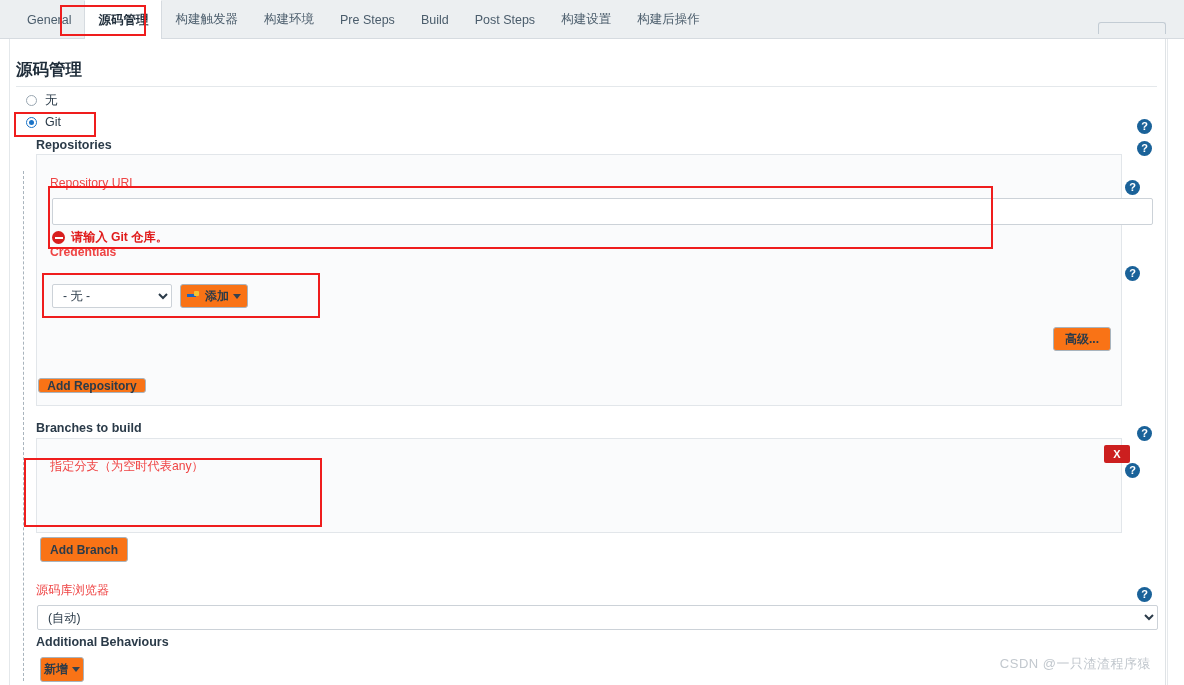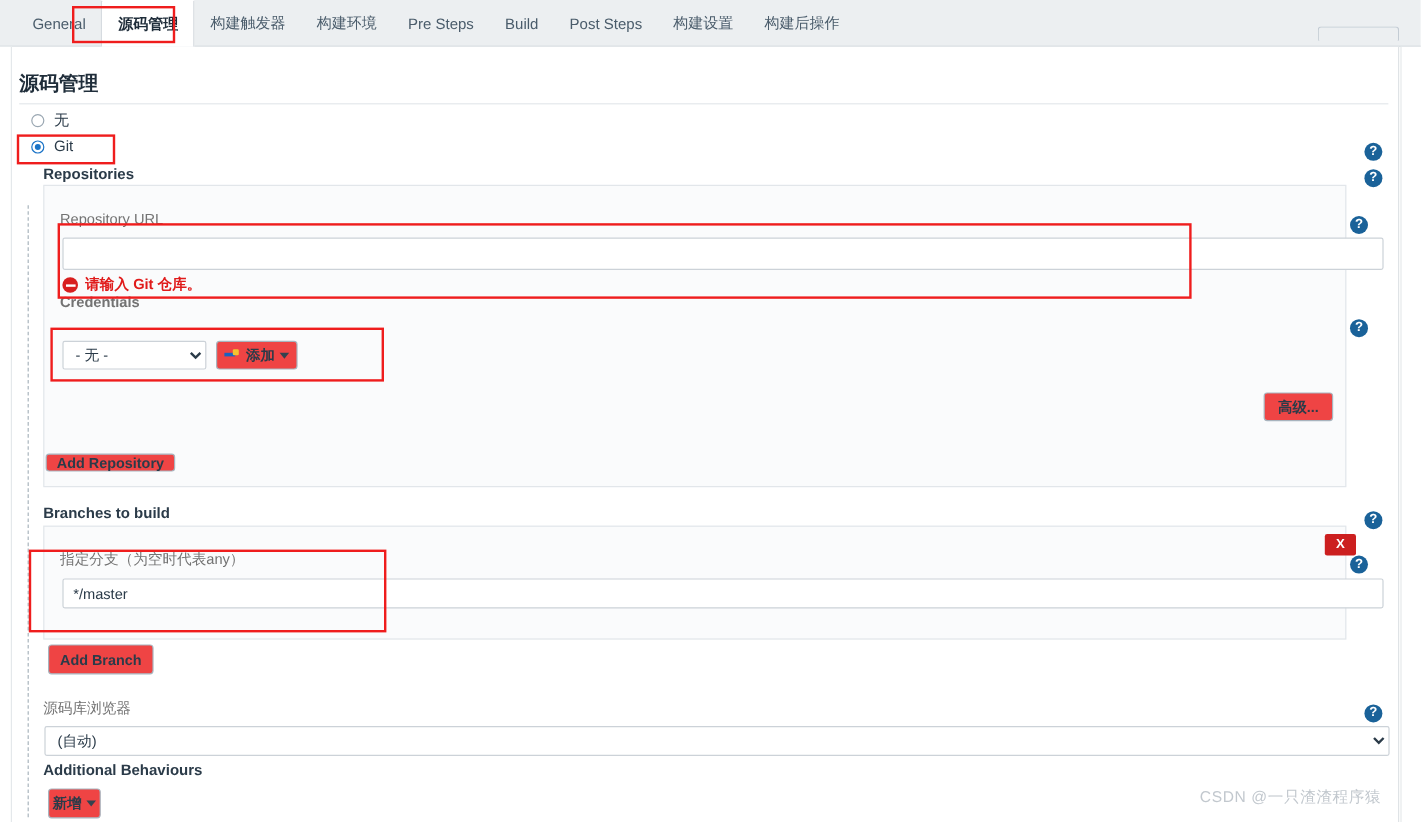--- a/index.html
+++ b/index.html
@@ -130,21 +130,21 @@
   
   .sec-label {
     position: absolute;
     font-size: 12.5px;
     font-weight: bold;
     color: #2b3b49;
   }
   .field-label {
     position: absolute;
     font-size: 12.2px;
-    color: #737373;
+    color: #ef4444;
   }
 
   
   .panel {
     position: absolute;
     background: #fafbfc;
     border: 1px solid #e2e6ea;
   }
 
   
@@ -167,21 +167,21 @@
     border-radius: 2px;
     font-size: 12.2px;
     color: #2b3b49;
     padding: 0 6px;
     font-family: "Liberation Sans", sans-serif;
   }
 
   
   .btn {
     position: absolute;
-    background: #ef4444;
+    background: #f97316;
     border: 1px solid #a8b4be;
     border-radius: 3px;
     font-size: 12px;
     font-weight: bold;
     color: #2b3b49;
     cursor: pointer;
     display: flex;
     align-items: center;
     justify-content: center;
     gap: 4px;
@@ -377,21 +377,20 @@
 
     <div class="btn" style="left:1053px; top:288px; width:58px; height:24px;">高级...</div>
 
     <div class="btn" style="left:38px; top:339px; width:108px; height:15px;">Add Repository</div>
 
     <div class="sec-label" style="left:36px; top:382px;">Branches to build</div>
 
     <div class="panel" style="left:36px; top:399px; width:1086px; height:95px;"></div>
 
     <div class="field-label" style="left:50px; top:419px;">指定分支（为空时代表any）</div>
-    <input class="txt" style="left: 52px; top: 443px; width: 1101px; height: 25px;" id="branch-specifier-input" value="*/master">
 
     <div class="delx" style="left:1104px; top:406px; width:26px; height:18px;">X</div>
 
     <div class="btn" style="left:40px; top:498px; width:88px; height:25px;">Add Branch</div>
 
     <div class="field-label" style="left:36px; top:543px;">源码库浏览器</div>
     <select class="sel" style="left:37px; top:566px; width:1121px; height:25px;" id="browser-select"><option value="(自动)">(自动)</option></select>
 
     <div class="sec-label" style="left:36px; top:596px;">Additional Behaviours</div>
     <div class="btn" style="left:40px; top:618px; width:44px; height:25px;text-align:center;">

